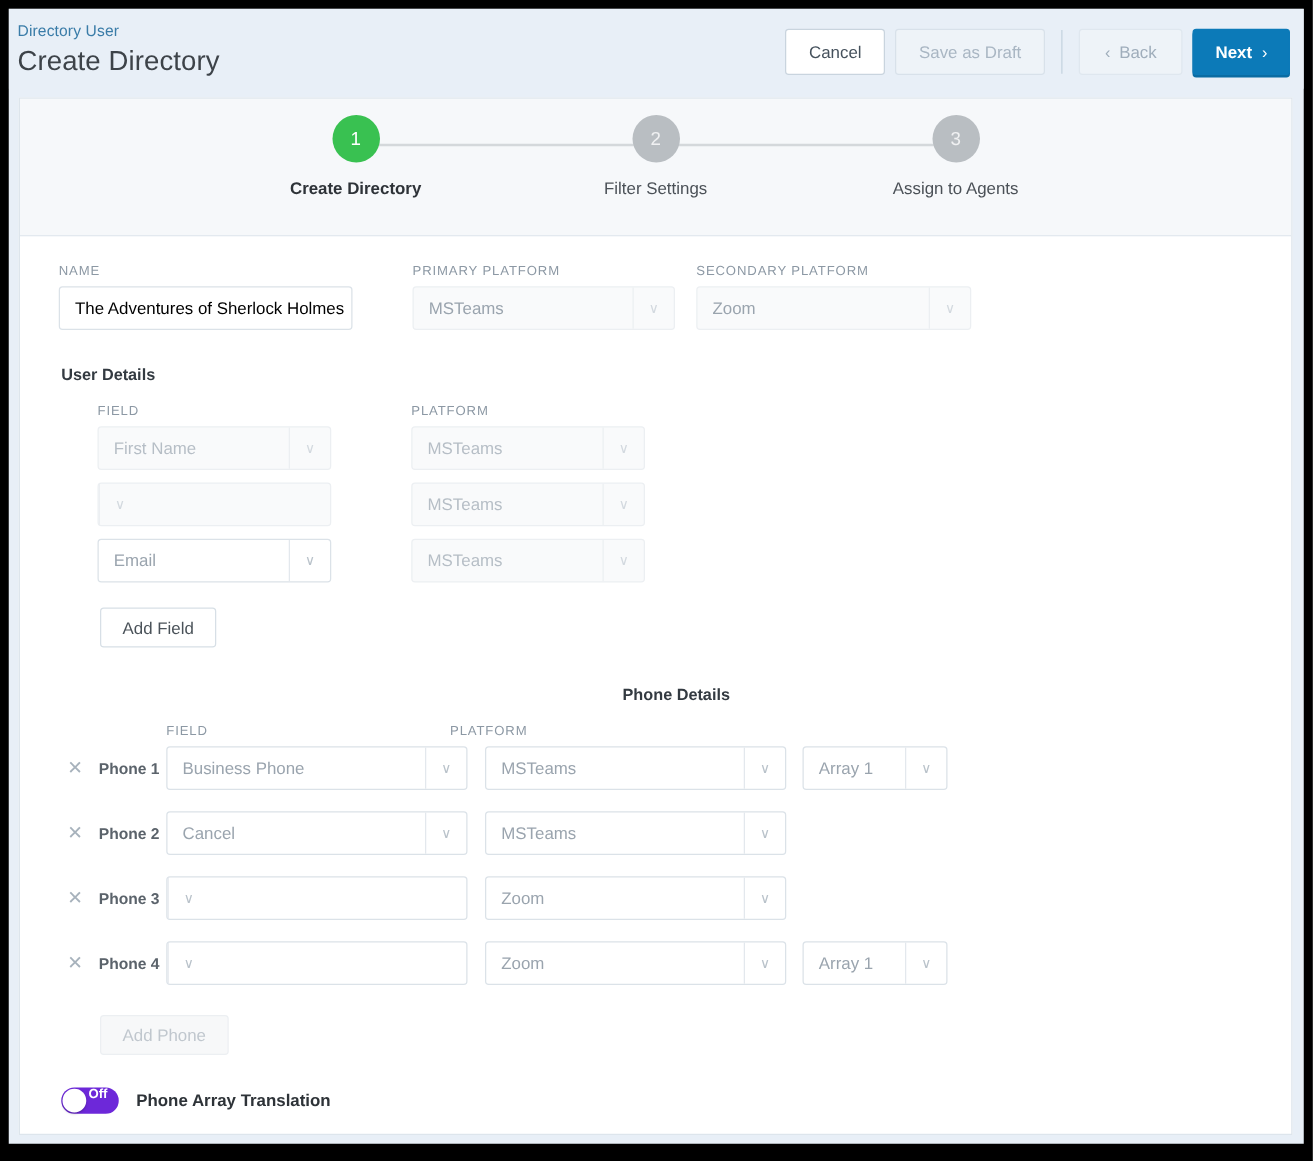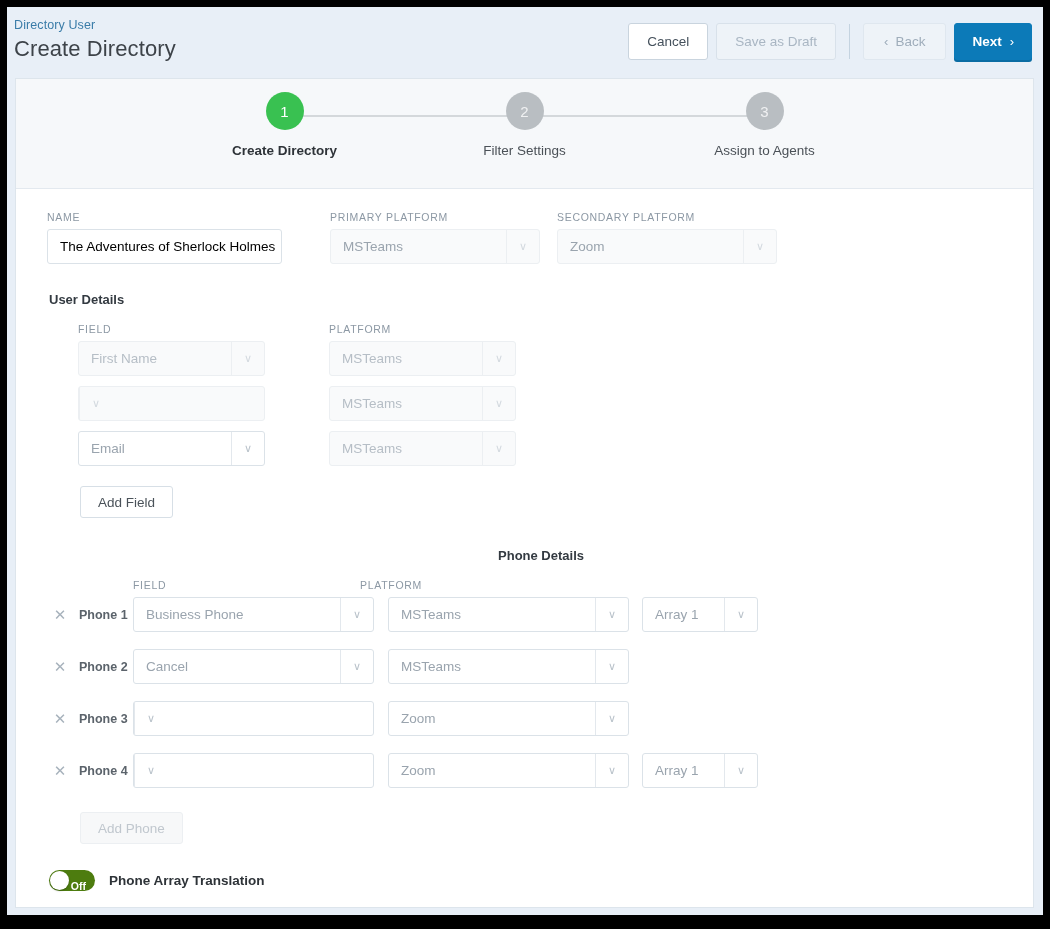--- a/index.html
+++ b/index.html
@@ -275,25 +275,25 @@
   }
 
   .toggle-row {
     display: flex;
     align-items: center;
     margin: 26px 0 0 33px;
   }
   .toggle {
     width: 46px; height: 21px;
     border-radius: 11px;
-    background: #4d7c0f;
+    background: #6d28d9;
     position: relative;
     cursor: pointer;
     display: flex;
-    align-items: flex-end;
+    align-items: flex-start;
     justify-content: flex-end;
     padding-right: 9px;
   }
   .toggle .knob {
     position: absolute;
     left: 1px; top: 1px;
     width: 19px; height: 19px;
     border-radius: 50%;
     background: #ffffff;
     box-shadow: 0 1px 2px rgba(0,0,0,.25);

